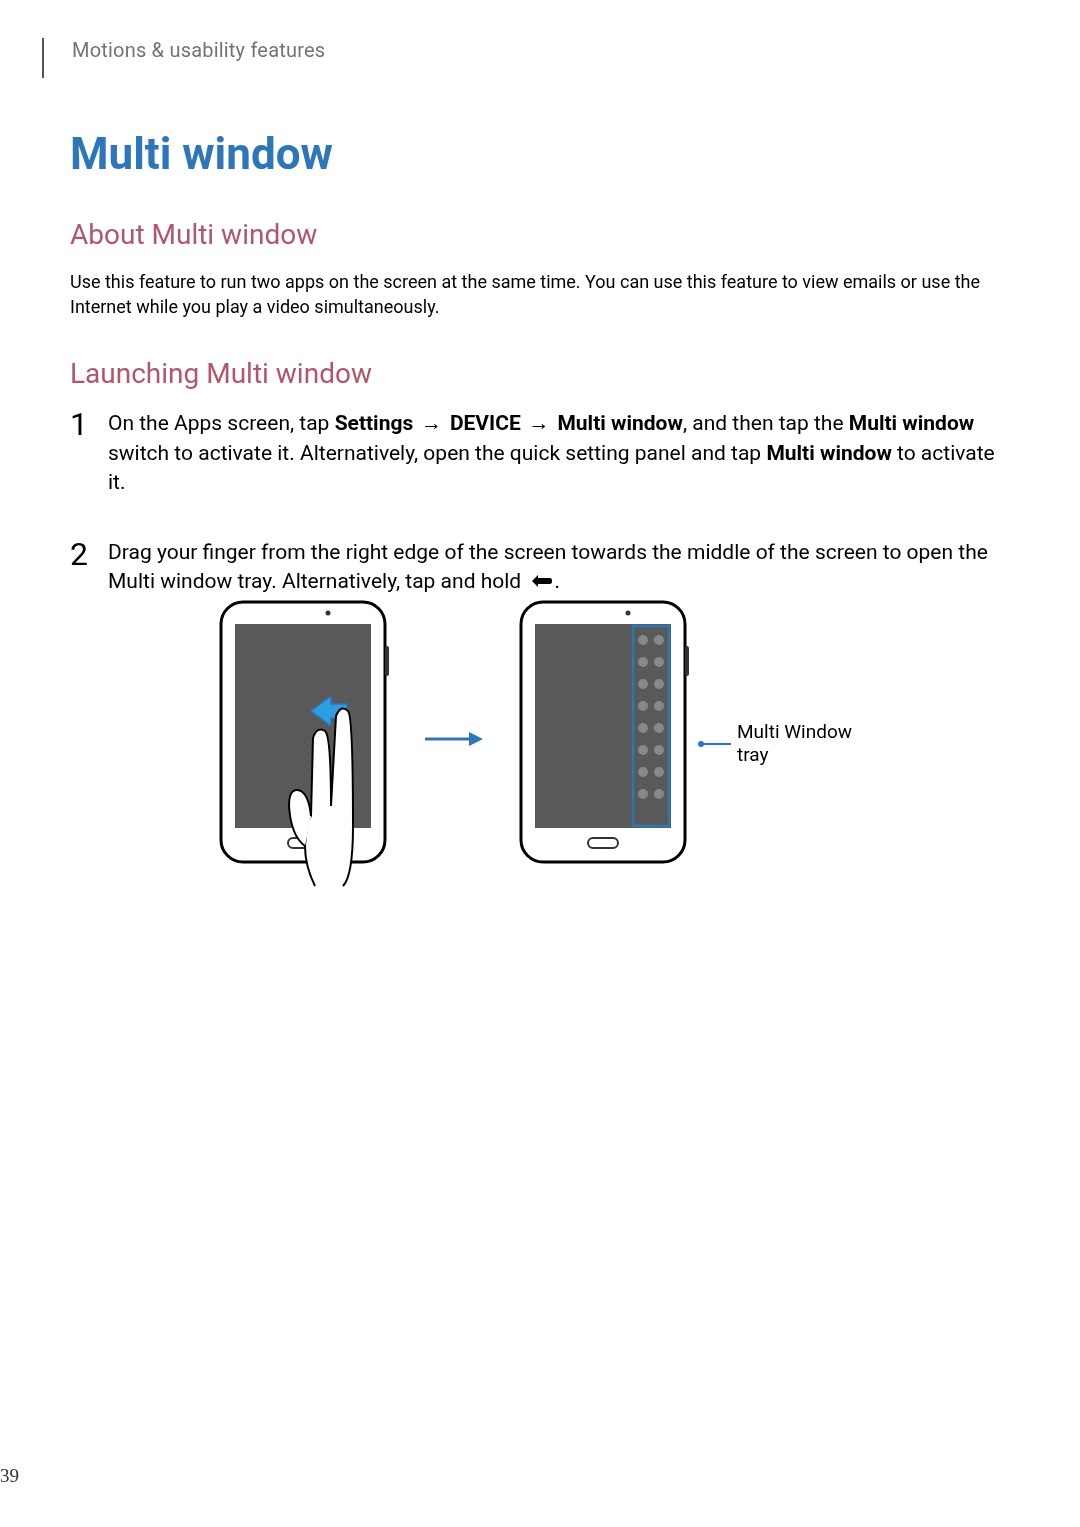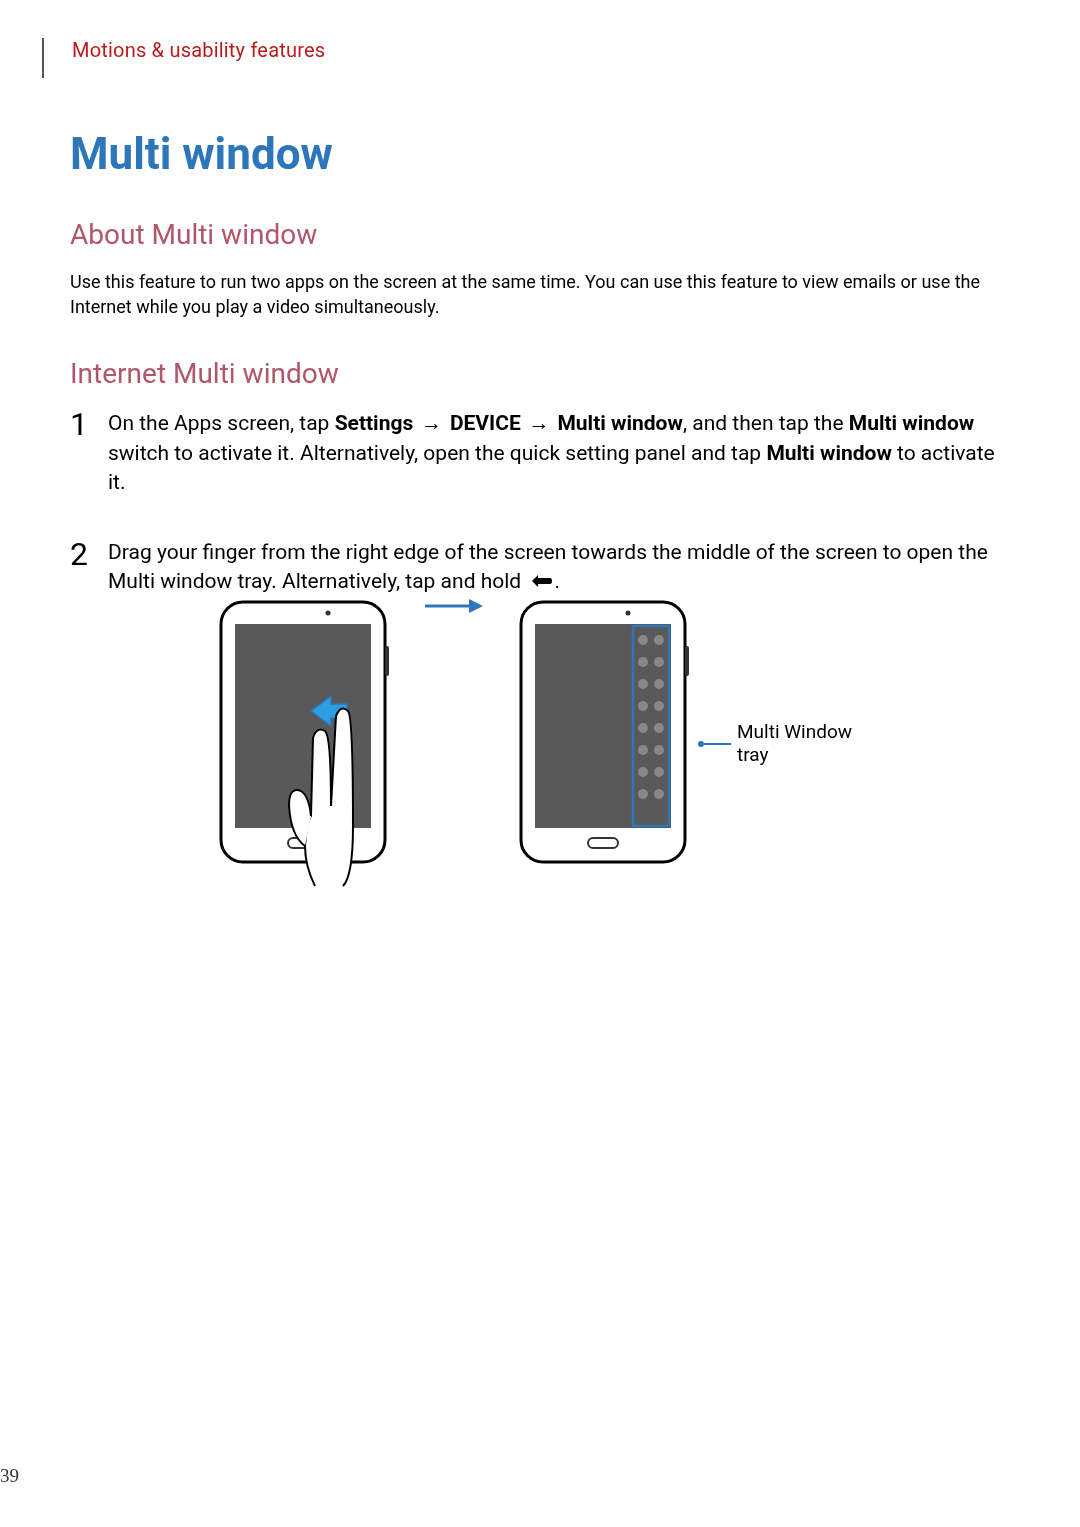--- a/index.html
+++ b/index.html
@@ -23,21 +23,21 @@
     border-left: 2px solid #555;
     padding-left: 28px;
     height: 40px;
     display: flex;
     align-items: flex-start;
     margin-bottom: 50px;
     margin-left: -28px;
   }
   .breadcrumb {
     font-size: 20px;
-    color: #b91c1c;
+    color: #737373;
     letter-spacing: 0.2px;
   }
   h1.title {
     font-size: 44px;
     font-weight: 700;
     color: #2d76ba;
     margin: 0 0 38px 0;
   }
   h2.subtitle {
     font-size: 28px;
@@ -84,20 +84,21 @@
     display: inline-block;
     width: 28px;
     height: 18px;
     vertical-align: -2px;
   }
   .back-icon-inline svg { display: block; }
 
   
   .illus-row {
     display: flex;
+    align-items: center;
     justify-content: center;
     gap: 30px;
     margin-left: -38px; 
   }
   .phone {
     width: 180px;
     height: 285px;
     position: relative;
   }
   .phone svg { display: block; }
@@ -153,21 +154,21 @@
 
   <div class="header-bar">
     <span class="breadcrumb">Motions &amp; usability features</span>
   </div>
 
   <h1 class="title">Multi window</h1>
 
   <h2 class="subtitle">About Multi window</h2>
   <p class="body">Use this feature to run two apps on the screen at the same time. You can use this feature to view emails or use the Internet while you play a video simultaneously.</p>
 
-  <h2 class="subtitle">Internet Multi window</h2>
+  <h2 class="subtitle">Launching Multi window</h2>
 
   <ol class="steps">
     <li>
       <span>On the Apps screen, tap </span><span class="bold">Settings</span><span class="arrow"> → </span><span class="bold">DEVICE</span><span class="arrow"> → </span><span class="bold">Multi window</span><span>, and then tap the </span><span class="bold">Multi window</span><span> switch to activate it. Alternatively, open the quick setting panel and tap </span><span class="bold">Multi window</span><span> to activate it.</span>
     </li>
     <li>
       <span>Drag your finger from the right edge of the screen towards the middle of the screen to open the Multi window tray. Alternatively, tap and hold </span><span class="back-icon-inline">
         <svg viewBox="0 0 28 18">
           <path d="M6 9 L12 3 L12 6 L24 6 Q26 6 26 9 Q26 12 24 12 L12 12 L12 15 Z" fill="#000"></path>
         </svg>

